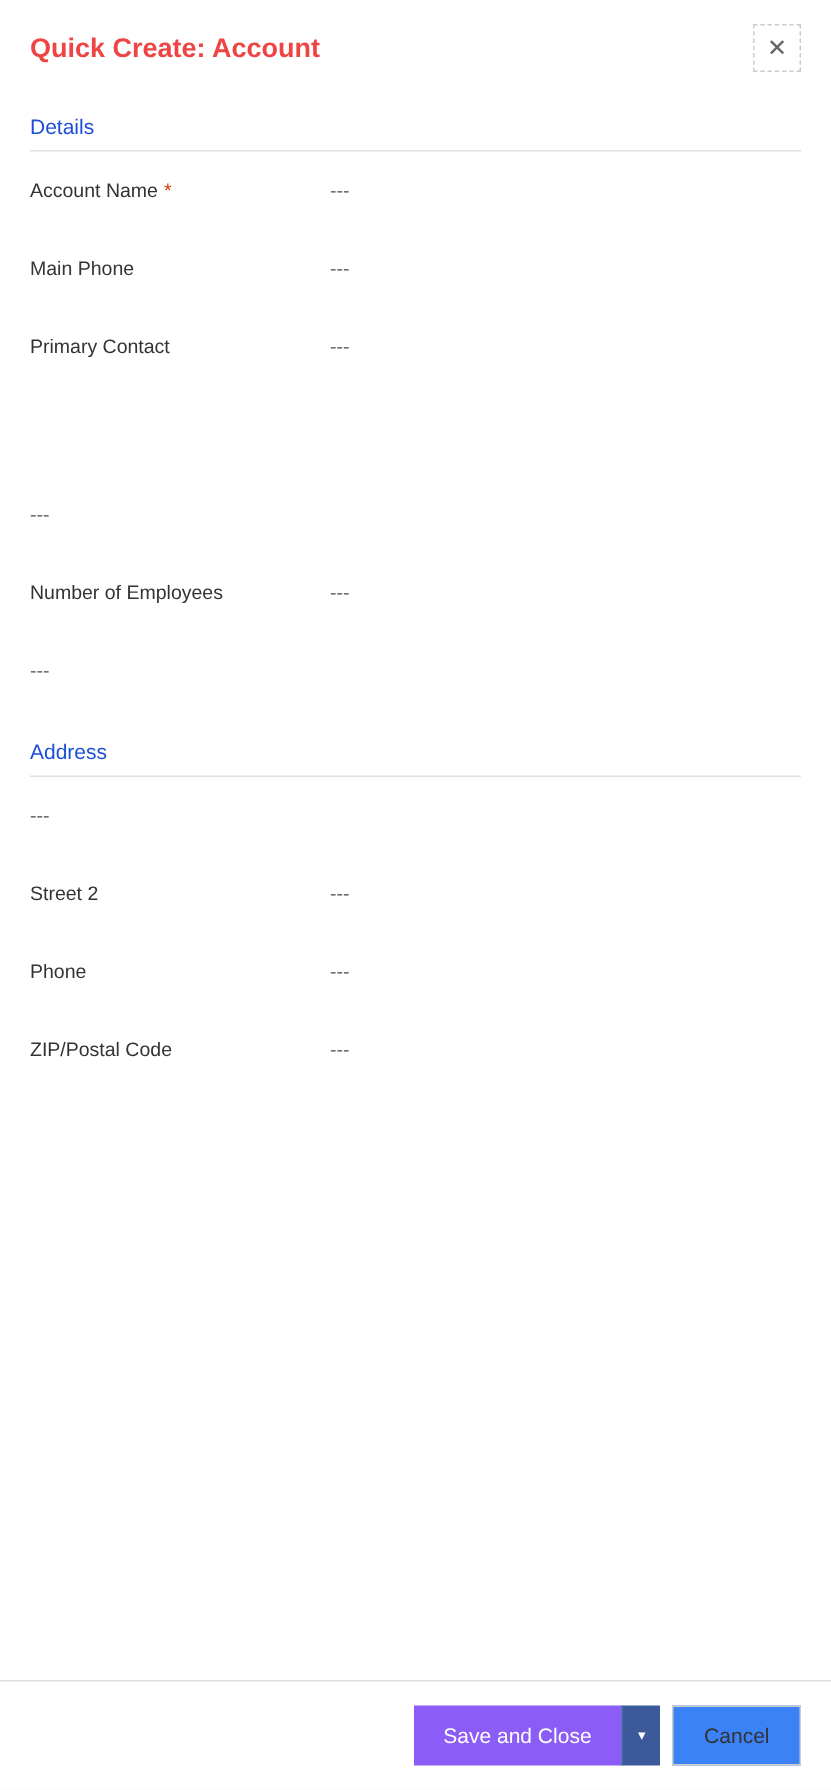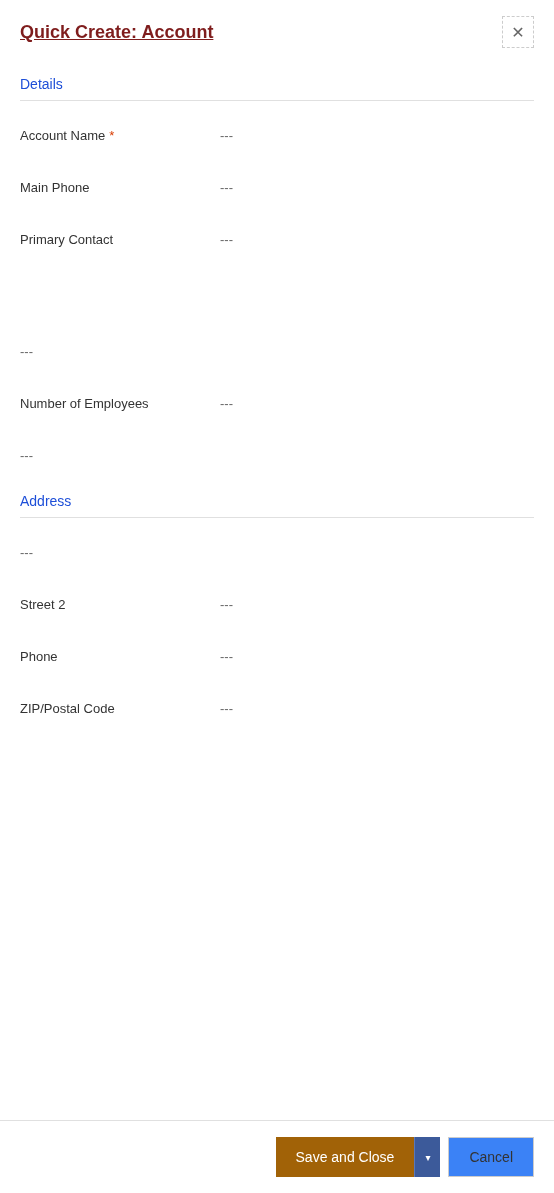--- a/index.html
+++ b/index.html
@@ -30,22 +30,21 @@
       display: flex;
       justify-content: space-between;
       align-items: center;
       padding: 16px 20px 12px 20px;
       border-bottom: none;
     }
 
     .modal-title {
       font-size: 18px;
       font-weight: 600;
-      color: #7f1d1d;
-      text-decoration: underline;
+      color: #ef4444;
     }
 
     .close-button {
       width: 32px;
       height: 32px;
       border: 1.5px dashed #cccccc;
       background: transparent;
       cursor: pointer;
       display: flex;
       align-items: center;
@@ -64,21 +63,21 @@
       font-size: 14px;
       font-weight: 400;
       color: #1d4ed8;
       padding: 16px 0 8px 0;
       border-bottom: 1px solid #e0e0e0;
       margin-bottom: 4px;
     }
 
     .field-row {
       display: flex;
-      align-items: flex-end;
+      align-items: flex-start;
       padding: 14px 0;
       border-bottom: none;
       min-height: 52px;
     }
 
     .field-label {
       width: 200px;
       font-size: 13px;
       color: #333333;
       flex-shrink: 0;
@@ -102,21 +101,21 @@
       border-top: 1px solid #e0e0e0;
       padding: 16px 20px;
       display: flex;
       justify-content: flex-end;
       align-items: center;
       gap: 0;
       background: #ffffff;
     }
 
     .save-close-btn {
-      background: #a16207;
+      background: #8b5cf6;
       color: #ffffff;
       border: none;
       padding: 14px 20px;
       font-size: 14px;
       cursor: pointer;
       height: 40px;
       display: flex;
       align-items: center;
     }
 

